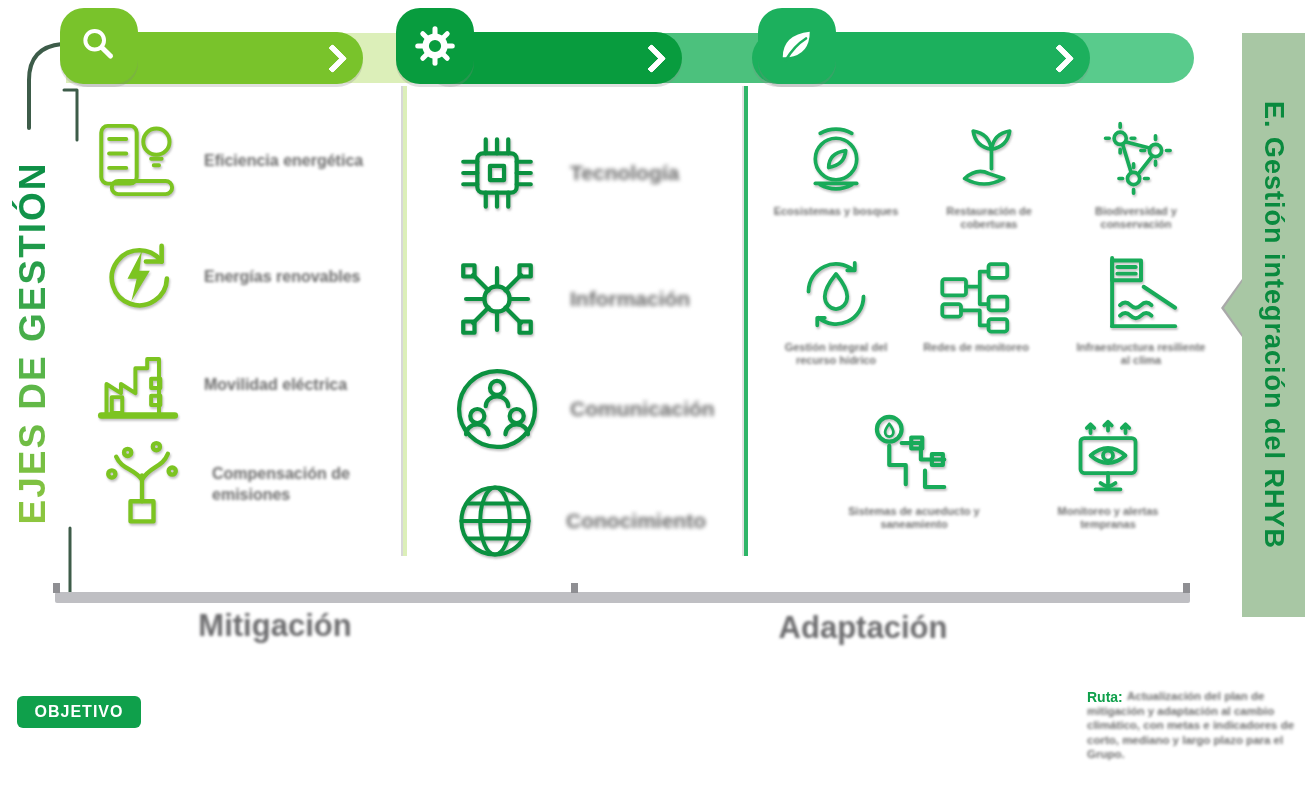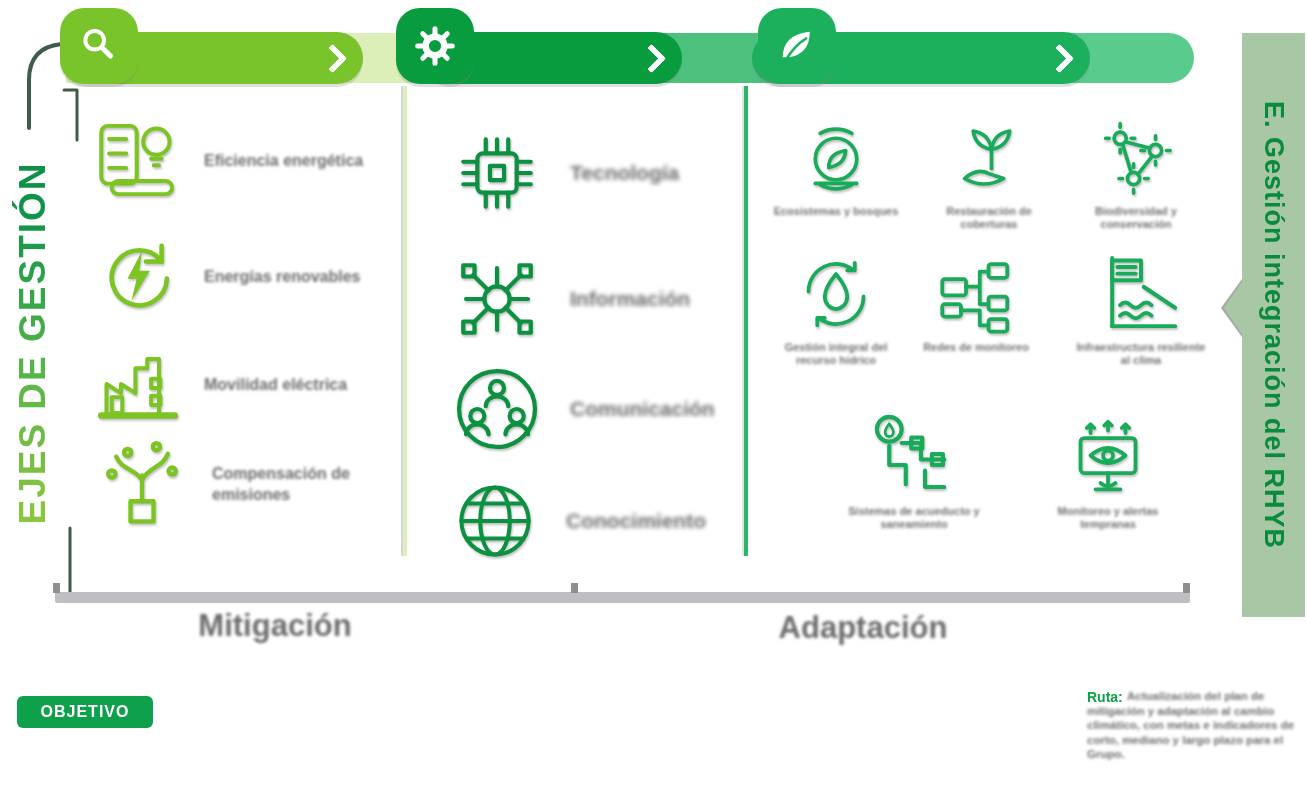--- a/index.html
+++ b/index.html
@@ -57,21 +57,21 @@
 
   .cell{position:absolute;width:132px;display:flex;flex-direction:column;align-items:center;text-align:center;}
   .cap{margin-top:7px;font-size:11px;font-weight:700;color:#707070;line-height:13px;filter:blur(1.5px);}
 
   
   .axis-bar{position:absolute;left:55px;top:592px;width:1135px;height:11px;background:#bfbfc3;border-radius:2px;}
   .tick{position:absolute;top:583px;width:7px;height:10px;background:#8f8f93;}
   .axis-label{position:absolute;font-size:31px;font-weight:700;color:#6c6c6e;text-align:center;filter:blur(1.4px);}
 
   
-  .obj-badge{position:absolute;left:17px;top:696px;width:136px;height:32px;background:#0fa04b;border-radius:6px;
+  .obj-badge{position:absolute;left:17px;top:696px;width:124px;height:32px;background:#0fa04b;border-radius:6px;
              display:flex;align-items:center;justify-content:center;color:#fff;font-size:16px;font-weight:700;letter-spacing:1px;}
   .obj-text{position:absolute;left:17px;top:733px;width:546px;font-size:15.5px;font-weight:700;color:#0ba04c;
             text-align:justify;line-height:22px;filter:blur(.55px);}
 
   
   .route{position:absolute;left:1087px;top:689px;width:218px;}
   .route-label{position:absolute;left:0;top:0;font-size:14px;font-weight:700;color:#0fa04b;}
   .route-text{font-size:11.5px;font-weight:700;color:#6e6e6e;line-height:14.5px;text-indent:40px;filter:blur(1.5px);}
 </style>
 </head>

